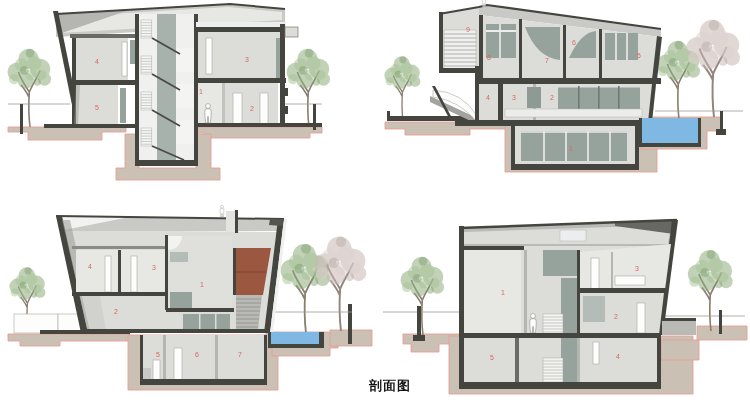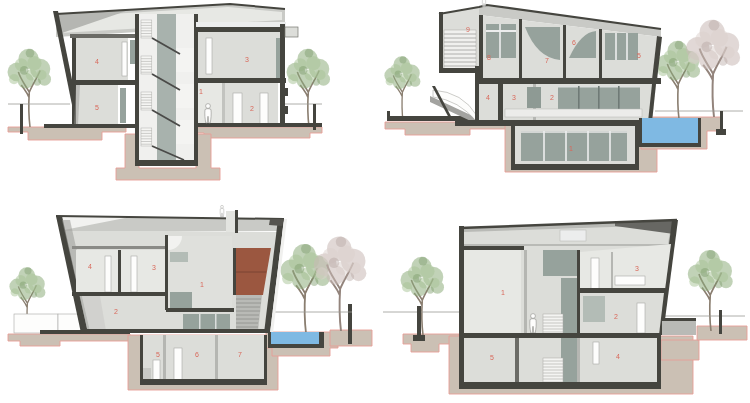--- a/index.html
+++ b/index.html
@@ -390,14 +390,15 @@
   </g>
   <g>
     <text class="lbl" x="128" y="95">1</text>
     <text class="lbl" x="262" y="71">3</text>
     <text class="lbl" x="241" y="119">2</text>
     <text class="lbl" x="117" y="160">5</text>
     <text class="lbl" x="243" y="159">4</text>
   </g>
 </svg>
 
+<div class="caption">剖面图</div>
 
 </div>
 
 </body></html>

